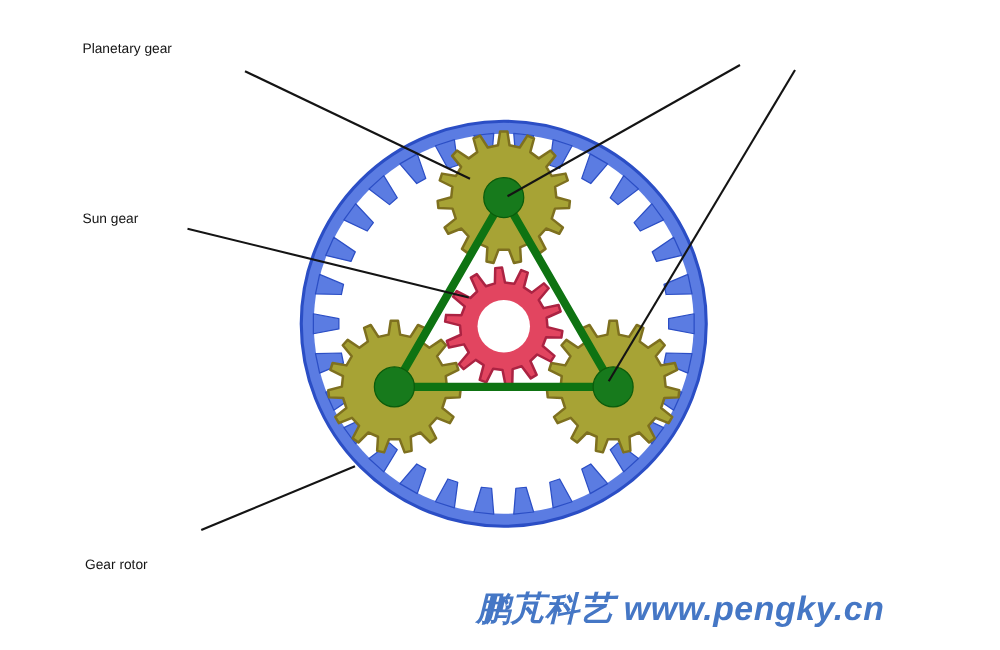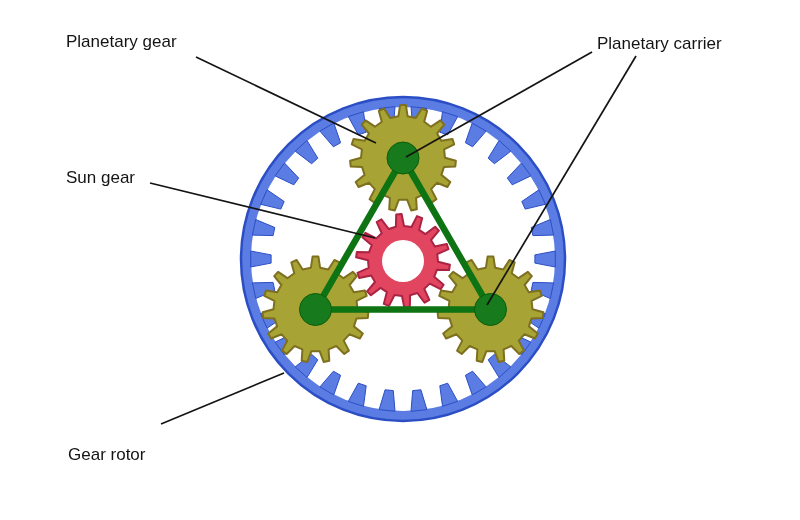--- a/index.html
+++ b/index.html
@@ -12,21 +12,21 @@
     background: #ffffff;
   }
   .stage svg {
     position: absolute;
     left: 0; top: 0;
     width: 800px; height: 520px;
   }
   .lbl {
     position: absolute;
     color: #141414;
-    font-size: 17px;
+    font-size: 11px;
     line-height: 1.1;
     white-space: nowrap;
   }
   #lbl-planetary-gear   { left: 66px;  top: 33px;  }
   #lbl-planetary-carrier{ left: 597px; top: 35px;  }
   #lbl-sun-gear         { left: 66px;  top: 169px; text-align: center; }
   #lbl-gear-rotor       { left: 68px;  top: 426px; margin-top: 20px; }
   .watermark {
     position: absolute;
     left: 381px; top: 469px;
@@ -57,19 +57,19 @@
       <circle cx="490.5" cy="309.5" r="16" fill="#177a1c" stroke="#0b5c0b" stroke-width="1"></circle>
       <line x1="196" y1="57" x2="376" y2="143" stroke="#141414" stroke-width="1.7"></line>
       <line x1="592" y1="52" x2="406" y2="157" stroke="#141414" stroke-width="1.7"></line>
       <line x1="636" y1="56" x2="487" y2="305" stroke="#141414" stroke-width="1.7"></line>
       <line x1="150" y1="183" x2="375" y2="238" stroke="#141414" stroke-width="1.7"></line>
       <line x1="161" y1="424" x2="284" y2="373" stroke="#141414" stroke-width="1.7"></line>
     </svg>
 
   <div class="lbl" id="lbl-planetary-gear">Planetary gear</div>
 
-  <div class="lbl" id="lbl-planetary-carrier">Planetary carrier</div>
 
   <div class="lbl" id="lbl-sun-gear">Sun gear</div>
 
   <div class="lbl" id="lbl-gear-rotor">Gear rotor</div>
 
+  <div class="watermark" id="watermark" style="color: rgb(69, 119, 197);">鹏芃科艺 www.pengky.cn</div>
 </div>
 
 </body></html>

